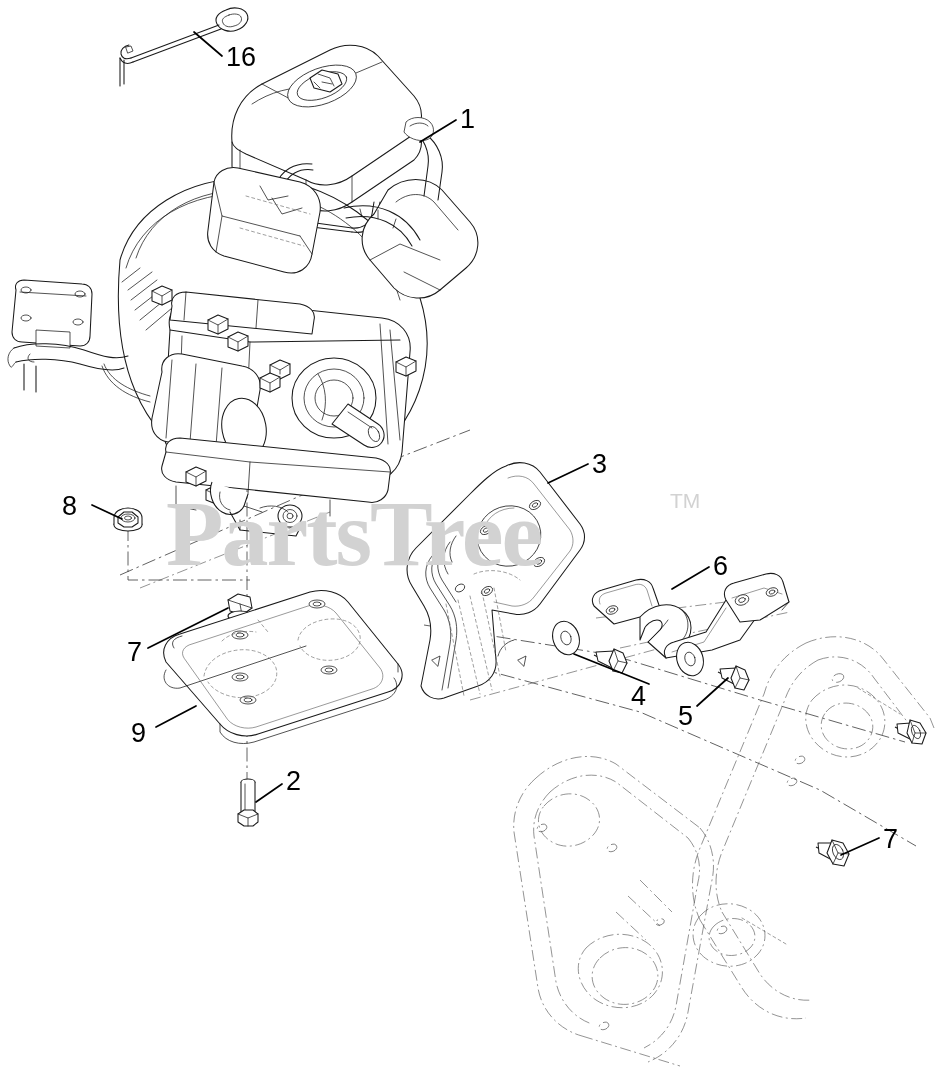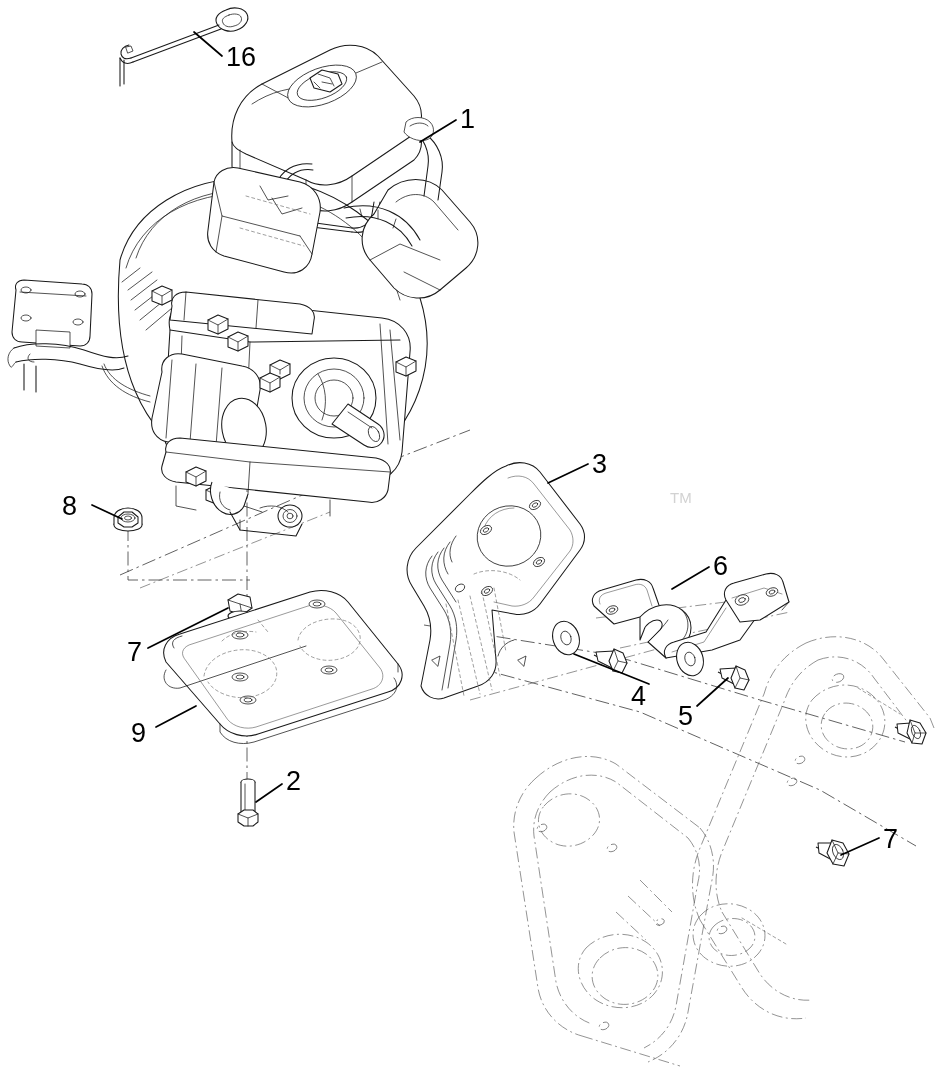--- a/index.html
+++ b/index.html
@@ -63,21 +63,21 @@
     letter-spacing: -2px;
     color: #d2d2d2;
     line-height: 1;
     white-space: nowrap;
   }
   #watermark .wm-tm {
     position: absolute;
     left: 504px;
     top: 4px;
     font-family: "Liberation Sans", sans-serif;
-    font-size: 15px;
+    font-size: 21px;
     color: #d2d2d2;
     line-height: 1;
   }
 </style>
 </head>
 <body>
 
 <div id="diagram-root">
 
   <svg class="layer" viewBox="0 0 936 1071">
@@ -489,20 +489,21 @@
     <path class="leader" d="M709 567 L672 589"></path>
     <path class="leader" d="M148 648 L228 608"></path>
     <path class="leader" d="M649 684 L574 654"></path>
     <path class="leader" d="M697 706 L728 678"></path>
     <path class="leader" d="M156 727 L196 706"></path>
     <path class="leader" d="M282 784 L256 802"></path>
     <path class="leader" d="M879 838 L841 855"></path>
   </svg>
 
   <div id="watermark">
+    <div class="wm-word">PartsTree</div>
     <div class="wm-tm">TM</div>
   </div>
 
   <div class="callout-text" style="left:226px; top:44px;">16</div>
   <div class="callout-text" style="left:460px; top:106px;">1</div>
   <div class="callout-text" style="left:62px;  top:493px;">8</div>
   <div class="callout-text" style="left:592px; top:451px;">3</div>
   <div class="callout-text" style="left:713px; top:553px;">6</div>
   <div class="callout-text" style="left:127px; top:639px;">7</div>
   <div class="callout-text" style="left:631px; top:683px;">4</div>

